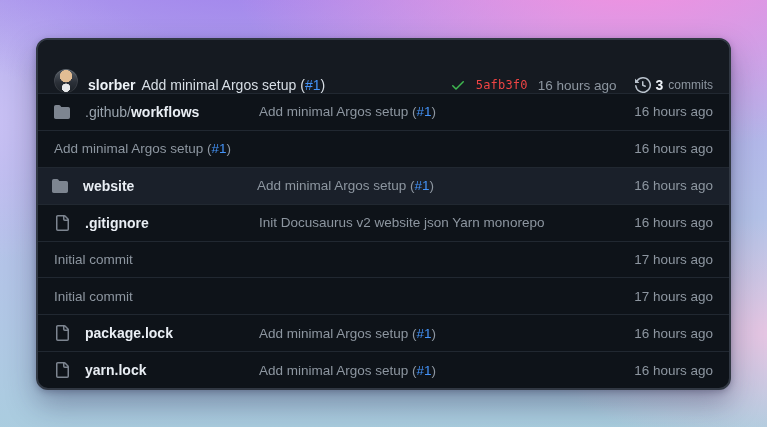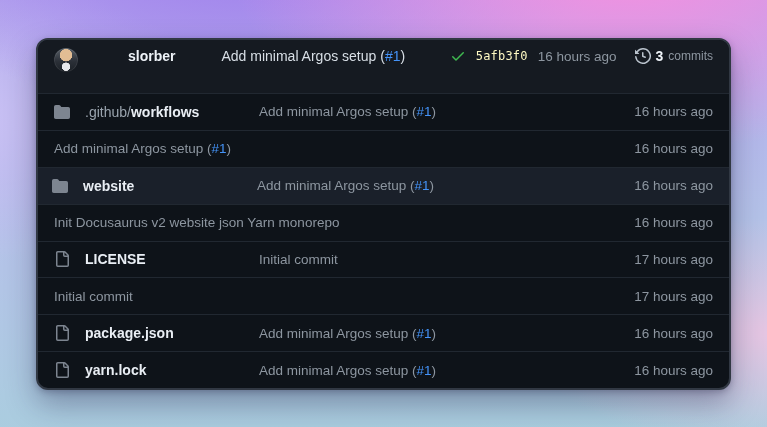--- a/index.html
+++ b/index.html
@@ -18,37 +18,37 @@
     position: absolute; left: 36px; top: 38px; width: 695px; height: 352px;
     background: var(--card-bg, #0e1319);
     border: 2px solid var(--card-border, #313843);
     border-radius: 12px;
     box-shadow: 0 14px 30px rgba(25,22,60,.35), 0 2px 6px rgba(20,20,50,.25);
     display: flex; flex-direction: column; overflow: hidden;
     color: #e9eef4; font-size: 14px;
   }
   .hdr {
     height: 53px; flex: none; background: var(--header-bg, #151a21);
-    display: flex; align-items: flex-start; padding: 8px 16px; gap: 40px;
+    display: flex; align-items: flex-end; padding: 0 16px;
   }
   .avatar {
     width: 24px; height: 24px; border-radius: 50%; flex: none; margin-right: 10px;
     background:
       radial-gradient(circle at 50% 30%, #e2bd94 0 29%, rgba(0,0,0,0) 31%),
       radial-gradient(circle at 50% 78%, #e8e9ec 0 18%, rgba(0,0,0,0) 20%),
       linear-gradient(180deg, #596068 0%, #2b3038 55%, #1b2026 100%);
     box-shadow: inset 0 0 0 1px rgba(255,255,255,.08);
   }
   .hdr .author { font-weight: 700; color: #eef3f8; margin-right: 6px; }
   .hdr .msg { color: #d8dfe6; }
   .hdr-right { margin-left: auto; display: flex; align-items: center; }
   .link { color: var(--link, #4493f8); text-decoration: none; cursor: pointer; }
   .hash {
     font-family: "DejaVu Sans Mono", "Liberation Mono", monospace;
-    font-size: 12px; color: #fef9c3; margin: 0 10px 0 10px; letter-spacing: .2px;
+    font-size: 12px; color: #ef4444; margin: 0 10px 0 10px; letter-spacing: .2px;
   }
   .muted { color: var(--muted, #8d96a0); }
   .hdr-time { font-size: 13.5px; margin-right: 18px; }
   .commits { display: flex; align-items: center; gap: 5px; }
   .commits .cnt { font-weight: 700; color: #eef3f8; }
   .commits .lbl { font-size: 12px; }
   .icon { display: inline-flex; flex: none; }
   .icon svg { display: block; }
 
   .rows { flex: 1; display: flex; flex-direction: column; }
@@ -124,52 +124,52 @@
             </svg>
       </span>
 
       <span class="fname"><span class="prefix"></span><span class="nm">website</span></span>
     </div>
     <div class="cell-msg"><span>Add minimal Argos setup (</span><a class="link">#1</a><span>)</span></div>
     <div class="cell-time">16 hours ago</div>
   </div>
 
   <div class="row">
-    <div class="cell-msg"><span>Init Docusaurus v2 website json Yarn monorepo</span><a class="link"></a><span></span></div>
-    <div class="cell-time">16 hours ago</div>
-  </div>
-
-  <div class="row">
     <div class="cell-name">
 
       <span class="icon ic-file">
         <svg width="16" height="16" viewBox="0 0 16 16" fill="#7d8590">
               <path d="M2 1.75C2 .784 2.784 0 3.75 0h6.586c.464 0 .909.184 1.237.513l2.914 2.914c.329.328.513.773.513 1.237v9.586A1.75 1.75 0 0 1 13.25 16h-9.5A1.75 1.75 0 0 1 2 14.25Zm1.75-.25a.25.25 0 0 0-.25.25v12.5c0 .138.112.25.25.25h9.5a.25.25 0 0 0 .25-.25V6h-2.75A1.75 1.75 0 0 1 9 4.25V1.5Zm6.75.062V4.25c0 .138.112.25.25.25h2.688l-.011-.013-2.914-2.914-.013-.011Z"></path>
             </svg>
       </span>
-      <span class="fname"><span class="prefix"></span><span class="nm">LICENSE</span></span>
+      <span class="fname"><span class="prefix"></span><span class="nm">.gitignore</span></span>
     </div>
+    <div class="cell-msg"><span>Init Docusaurus v2 website json Yarn monorepo</span><a class="link"></a><span></span></div>
+    <div class="cell-time">16 hours ago</div>
+  </div>
+
+  <div class="row">
     <div class="cell-msg"><span>Initial commit</span><a class="link"></a><span></span></div>
     <div class="cell-time">17 hours ago</div>
   </div>
 
   <div class="row">
     <div class="cell-msg"><span>Initial commit</span><a class="link"></a><span></span></div>
     <div class="cell-time">17 hours ago</div>
   </div>
 
   <div class="row">
     <div class="cell-name">
 
       <span class="icon ic-file">
         <svg width="16" height="16" viewBox="0 0 16 16" fill="#7d8590">
               <path d="M2 1.75C2 .784 2.784 0 3.75 0h6.586c.464 0 .909.184 1.237.513l2.914 2.914c.329.328.513.773.513 1.237v9.586A1.75 1.75 0 0 1 13.25 16h-9.5A1.75 1.75 0 0 1 2 14.25Zm1.75-.25a.25.25 0 0 0-.25.25v12.5c0 .138.112.25.25.25h9.5a.25.25 0 0 0 .25-.25V6h-2.75A1.75 1.75 0 0 1 9 4.25V1.5Zm6.75.062V4.25c0 .138.112.25.25.25h2.688l-.011-.013-2.914-2.914-.013-.011Z"></path>
             </svg>
       </span>
-      <span class="fname"><span class="prefix"></span><span class="nm">package.json</span></span>
+      <span class="fname"><span class="prefix"></span><span class="nm">package.lock</span></span>
     </div>
     <div class="cell-msg"><span>Add minimal Argos setup (</span><a class="link">#1</a><span>)</span></div>
     <div class="cell-time">16 hours ago</div>
   </div>
 
   <div class="row">
     <div class="cell-name">
 
       <span class="icon ic-file">
         <svg width="16" height="16" viewBox="0 0 16 16" fill="#7d8590">

